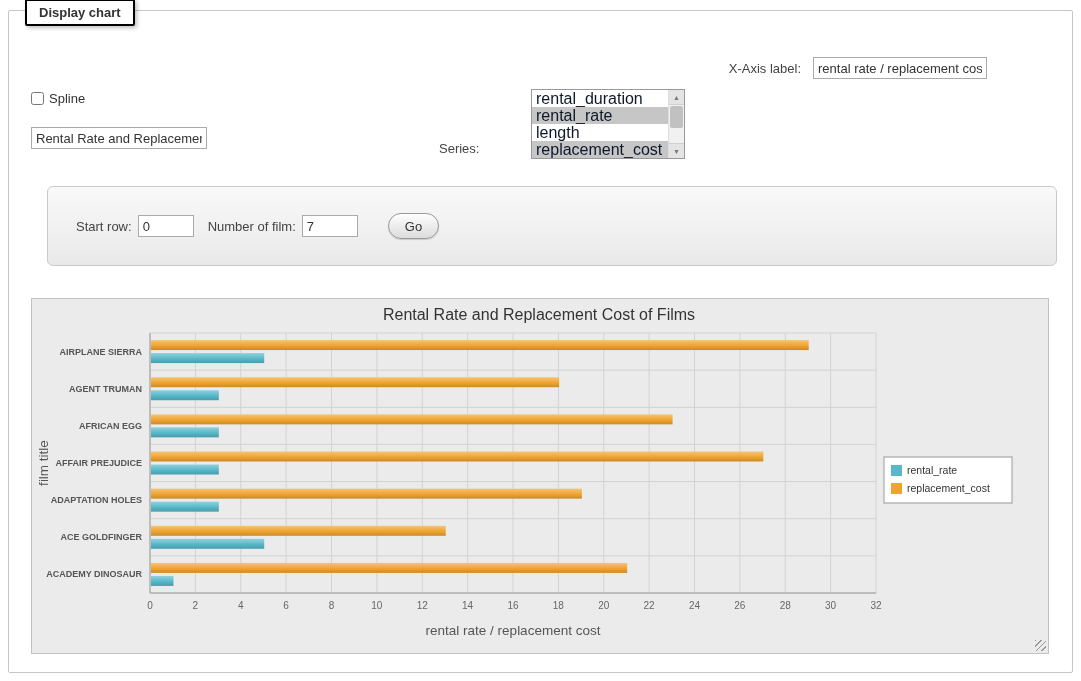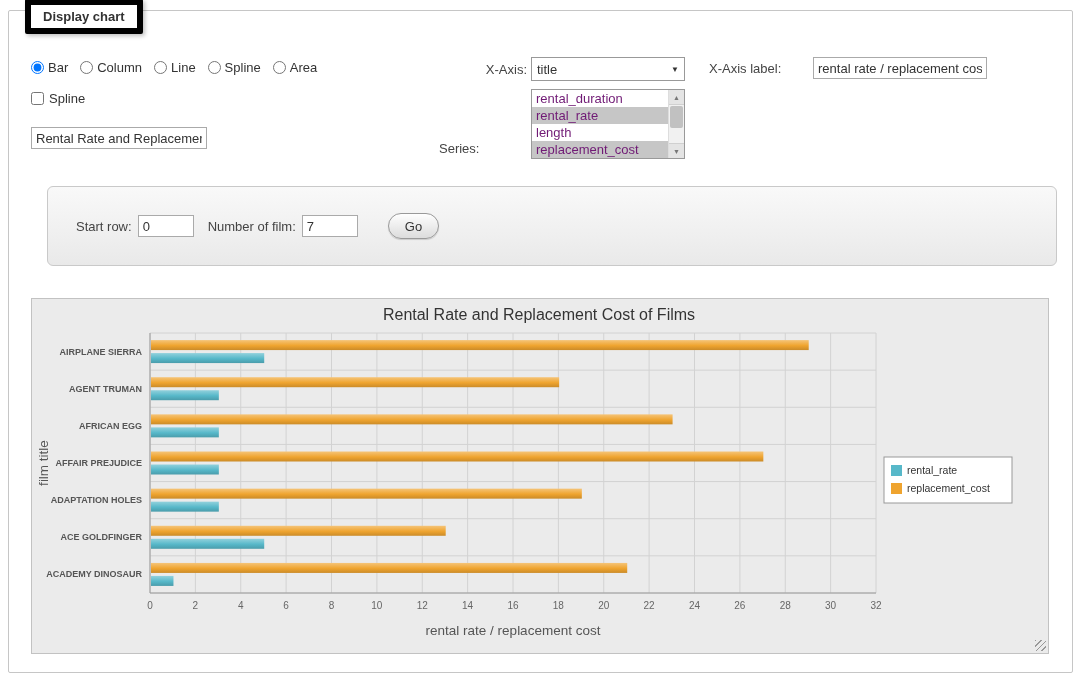--- a/index.html
+++ b/index.html
@@ -1,106 +1,77 @@
 <!DOCTYPE html>
 <html><head>
 <meta charset="utf-8">
 <style>
   *{box-sizing:border-box;margin:0;padding:0}
   html,body{width:1081px;height:681px;overflow:hidden}
   body{font-family:"Liberation Sans",sans-serif;font-size:13px;color:#333;background:#fff;position:relative}
 
   .fieldset{position:absolute;left:8px;top:10px;width:1065px;height:663px;border:1px solid #c6c6c6;background:#fff;border-radius:2px}
-  .legend-box{position:absolute;left:16px;top:-12px;background:#fff;border:6px solid #000000;padding:4px 12px;font-weight:bold;font-size:13px;color:#333;box-shadow:2px 2px 4px rgba(0,0,0,.25);border-radius:2px}
+  .legend-box{position:absolute;left:16px;top:-12px;background:#fff;border:2px solid #000000;padding:4px 12px;font-weight:bold;font-size:13px;color:#333;box-shadow:2px 2px 4px rgba(0,0,0,.25);border-radius:2px}
 
   .radio-row{position:absolute;left:22px;top:46px;height:20px;display:flex;align-items:center}
   .radio-item{display:inline-flex;align-items:center;margin-right:12px;cursor:default}
   .radio-item input{margin-right:4px}
   .stacked-row{position:absolute;left:22px;top:80px;display:inline-flex;align-items:center}
   .stacked-row input{margin-right:5px}
 
   input[type=text]{border:1px solid #aaa;height:22px;padding:1px 4px;font:13px "Liberation Sans",sans-serif;color:#333;background:#fff}
   .title-input{position:absolute;left:22px;top:116px;width:176px}
 
   .form-label{color:#444}
   .xaxis-row{position:absolute;left:430px;top:46px;display:flex;align-items:center}
   .xaxis-row .form-label{width:88px;text-align:right;margin-right:4px}
   .select{width:154px;height:24px;border:1px solid #999;background:#fff;display:flex;align-items:center;justify-content:space-between;padding:0 5px;cursor:default}
   .select-arrow{font-size:8px;color:#333;margin-left:6px}
 
   .series-label{position:absolute;left:430px;top:130px;width:88px;}
   .listbox{position:absolute;left:522px;top:78px;width:154px;height:70px;border:1px solid #999;background:#fff;overflow:hidden}
   .listbox-items{position:absolute;left:0;top:0;right:16px;bottom:0}
-  .list-option{height:17px;line-height:17px;padding:0 4px;font-size:13px;color:#701a75;white-space:nowrap;overflow:hidden}
+  .list-option{height:17px;line-height:17px;padding:0 4px;font-size:16px;color:#0f172a;white-space:nowrap;overflow:hidden}
   .list-option.selected{background:#c6c6c6}
   .scrollbar{position:absolute;right:0;top:0;bottom:0;width:16px;background:#f1f1f1;border-left:1px solid #ddd}
   .scroll-btn{height:15px;background:#e4e4e4;color:#777;font-size:7px;text-align:center;line-height:15px}
   .scroll-btn.up{border-bottom:1px solid #d0d0d0}
   .scroll-btn.down{position:absolute;bottom:0;left:0;right:0;border-top:1px solid #d0d0d0}
   .scroll-thumb{position:absolute;left:1px;right:1px;top:16px;height:22px;background:#c1c1c1;border-radius:2px}
 
   .label-input{position:absolute;display:flex;align-items:center}
-  .label-input .form-label{width:92px;margin-right:12px}
+  .label-input .form-label{width:92px;text-align:right;margin-right:12px}
   .label-input input{width:174px}
   .xlab{left:700px;top:46px}
   .ylab{left:700px;top:82px}
 
   .row-panel{position:absolute;left:38px;top:175px;width:1010px;height:80px;border:1px solid #c9c9c9;border-radius:6px;background:linear-gradient(#f9f9f9,#e9e9e9);display:flex;align-items:center;padding-left:28px}
   .row-panel .form-label{margin-right:6px}
   .small-input{width:56px}
   .sp14{display:inline-block;width:14px}
   .sp30{display:inline-block;width:30px}
   .go-btn{height:26px;padding:4px 16px;border:1px solid #999;border-radius:13px;background:linear-gradient(#fefefe,#dcdcdc);font:13px "Liberation Sans",sans-serif;color:#333;box-shadow:0 1px 1px rgba(0,0,0,.15);cursor:pointer}
 
   .chart-box{position:absolute;left:22px;top:287px;width:1018px;height:356px;border:1px solid #c2c2c2;background:#ebebeb}
   .resize-handle{position:absolute;right:2px;bottom:2px;width:11px;height:11px;background:repeating-linear-gradient(135deg,#999 0 1px,transparent 1px 4px);cursor:nwse-resize}
 </style>
 </head>
 <body>
 
 <div class="fieldset">
   <div class="legend-box">Display chart</div>
 
-  <div class="radio-row">
-      <label class="radio-item">
-        <input type="radio" name="ctype" checked="" style="">
-        <span>Bar</span>
-      </label>
-      <label class="radio-item">
-        <input type="radio" name="ctype" style="">
-        <span>Column</span>
-      </label>
-      <label class="radio-item">
-        <input type="radio" name="ctype" style="">
-        <span>Line</span>
-      </label>
-      <label class="radio-item">
-        <input type="radio" name="ctype" style="">
-        <span>Spline</span>
-      </label>
-      <label class="radio-item">
-        <input type="radio" name="ctype" style="">
-        <span>Area</span>
-      </label>
-    </div>
 
   <label class="stacked-row">
     <input type="checkbox" style="">
     <span>Spline</span>
   </label>
 
   <input type="text" class="title-input" value="Rental Rate and Replacement Cost of Films" style="">
 
-  <div class="xaxis-row">
-    <span class="form-label">X-Axis:</span>
-    <div class="select">
-      <span>title</span>
-      <span class="select-arrow">▼</span>
-    </div>
-  </div>
 
   <span class="form-label series-label">Series:</span>
   <div class="listbox">
     <div class="listbox-items">
         <div class="list-option">rental_duration</div>
         <div class="list-option selected">rental_rate</div>
         <div class="list-option">length</div>
         <div class="list-option selected">replacement_cost</div>
       </div>
     <div class="scrollbar">

